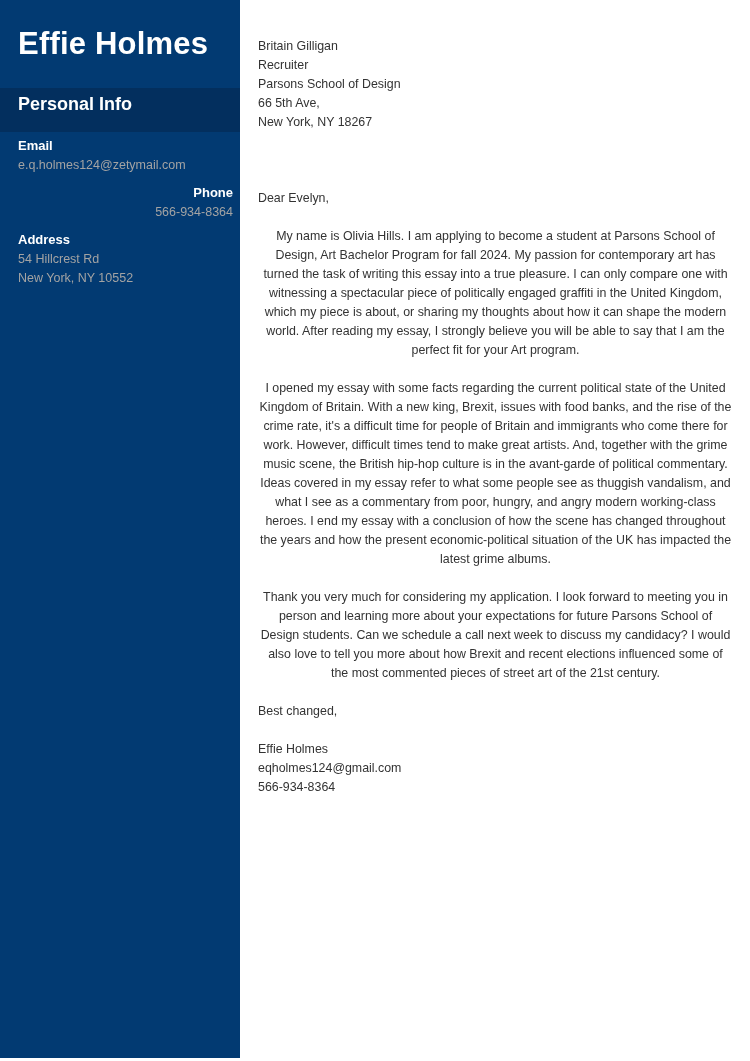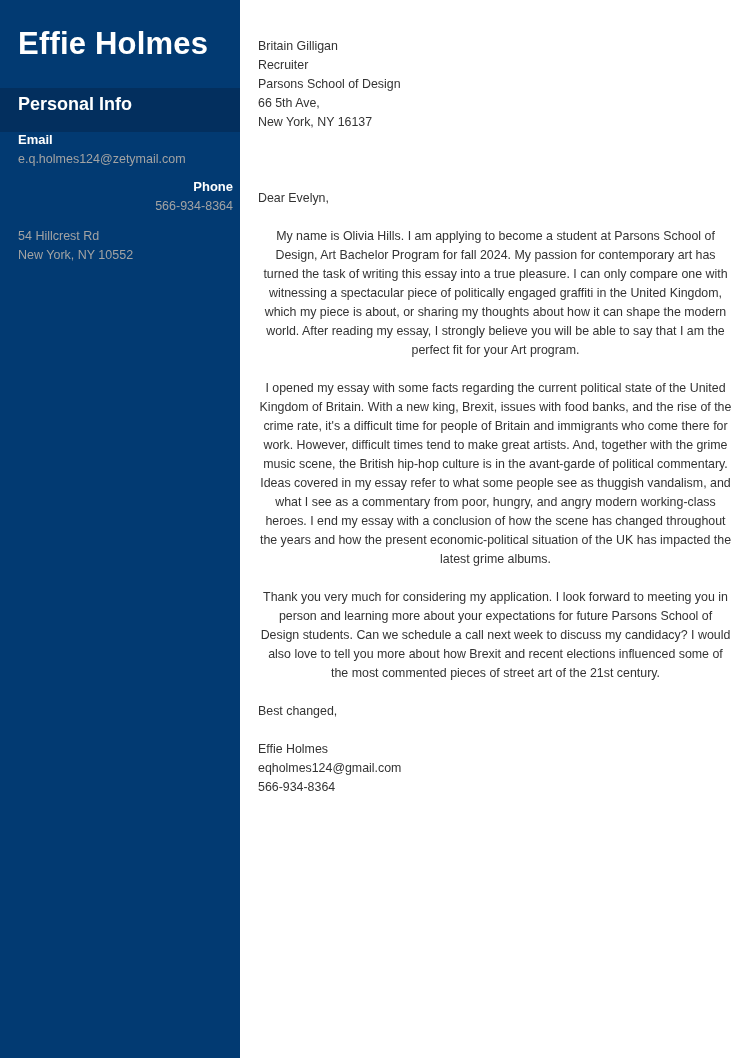--- a/index.html
+++ b/index.html
@@ -19,21 +19,21 @@
     }
     .section-header {
       position: absolute; left: 0; top: 88px;
       width: 240px; height: 44px;
       background: #032F5E;
     }
     .section-header span {
       position: absolute; left: 18px; top: 5px;
       font-size: 18px; font-weight: bold; line-height: 22px; color: #ffffff;
     }
-    .info-block { position: absolute; left: 18px; width: 215px; }
+    .info-block { position: absolute; left: 18px; width: 215px; margin-top: 6px; }
     .info-label {
       font-size: 13px; font-weight: bold; line-height: 17px; color: #ffffff;
     }
     .info-value {
       font-size: 12.5px; line-height: 19px; color: #a3a3a3; margin-top: 2px;
     }
     .info-value + .info-value { margin-top: 0; }
     #email-block { top: 131px; }
     #phone-block { top: 178px; text-align: right; }
     #address-block { top: 225px; }
@@ -60,34 +60,35 @@
     <div class="info-label">Email</div>
     <div class="info-value">e.q.holmes124@zetymail.com</div>
   </div>
 
   <div class="info-block" id="phone-block">
     <div class="info-label">Phone</div>
     <div class="info-value">566-934-8364</div>
   </div>
 
   <div class="info-block" id="address-block">
+    <div class="info-label">Address</div>
     <div class="info-value">54 Hillcrest Rd</div>
     <div class="info-value">New York, NY 10552</div>
   </div>
 </aside>
 
 <main class="letter">
   <div class="gap-19"></div>
 
   <div>
     <p>Britain Gilligan</p>
     <p>Recruiter</p>
     <p>Parsons School of Design</p>
     <p>66 5th Ave,</p>
-    <p>New York, NY 16137</p>
+    <p>New York, NY 18267</p>
   </div>
   <div class="gap-57"></div>
 
   <p>Dear Evelyn,</p>
   <div class="gap-19"></div>
 
   <p class="para">My name is Olivia Hills. I am applying to become a student at Parsons School of Design, Art Bachelor Program for fall 2024. My passion for contemporary art has turned the task of writing this essay into a true pleasure. I can only compare one with witnessing a spectacular piece of politically engaged graffiti in the United Kingdom, which my piece is about, or sharing my thoughts about how it can shape the modern world. After reading my essay, I strongly believe you will be able to say that I am the perfect fit for your Art program.</p>
   <div class="gap-19"></div>
   <p class="para">I opened my essay with some facts regarding the current political state of the United Kingdom of Britain. With a new king, Brexit, issues with food banks, and the rise of the crime rate, it's a difficult time for people of Britain and immigrants who come there for work. However, difficult times tend to make great artists. And, together with the grime music scene, the British hip-hop culture is in the avant-garde of political commentary. Ideas covered in my essay refer to what some people see as thuggish vandalism, and what I see as a commentary from poor, hungry, and angry modern working-class heroes. I end my essay with a conclusion of how the scene has changed throughout the years and how the present economic-political situation of the UK has impacted the latest grime albums.</p>
   <div class="gap-19"></div>

